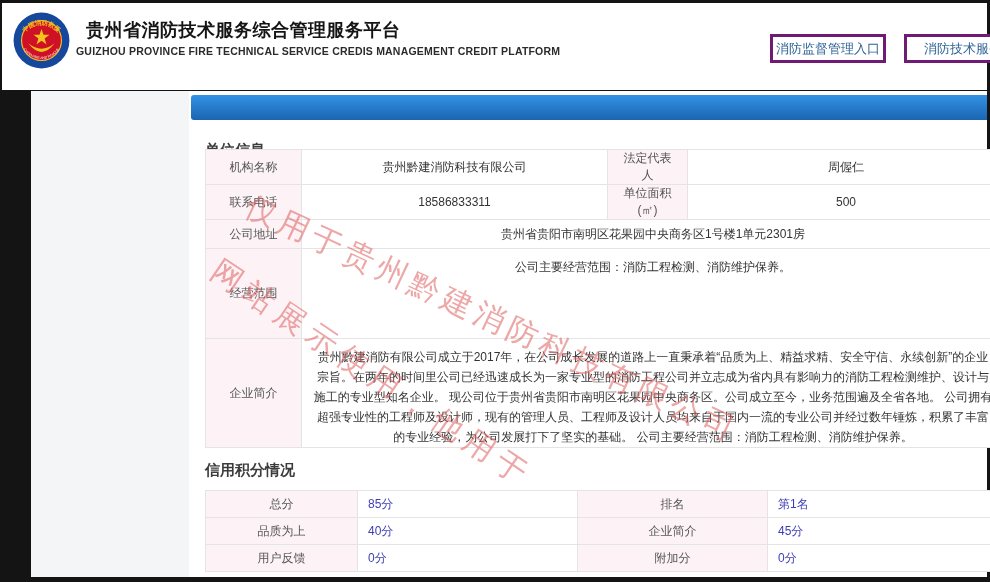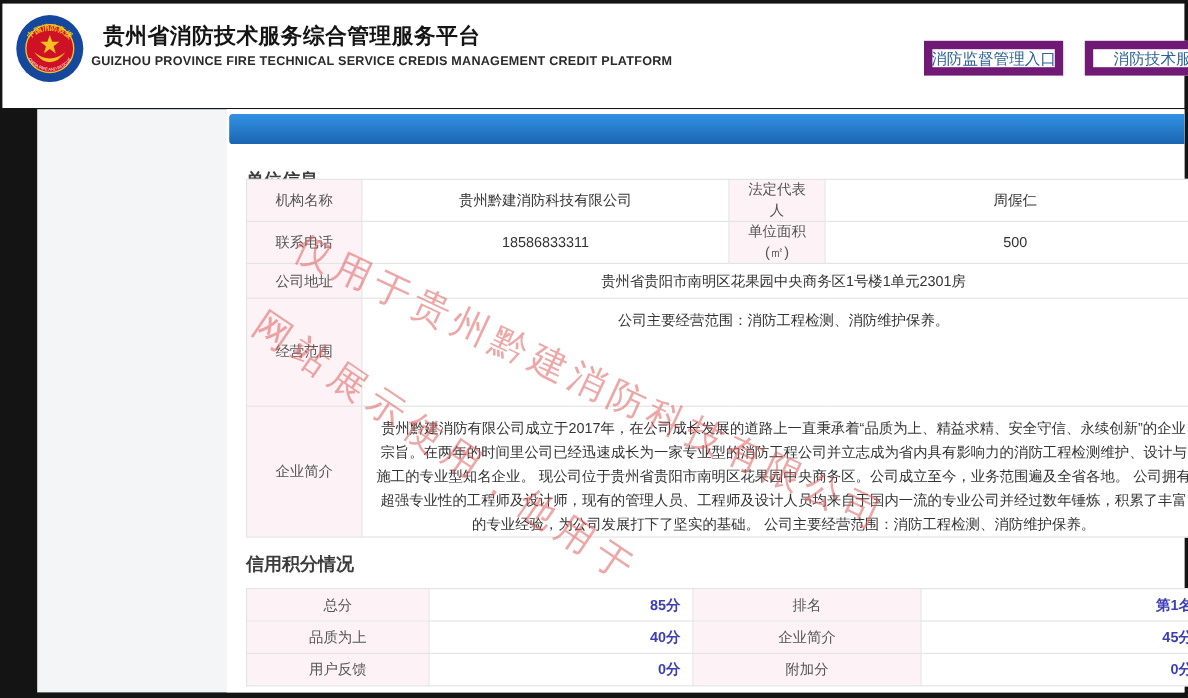--- a/index.html
+++ b/index.html
@@ -7,21 +7,21 @@
     position:relative; width:990px; height:582px; background:#141414;
     font-family:"Liberation Sans", sans-serif; overflow:hidden;
   }
   
   .header { position:absolute; left:2px; top:3px; right:3px; height:87px; background:#ffffff; }
   .logo { position:absolute; left:11px; top:9px; width:57px; height:57px; }
   .title { position:absolute; left:84px; top:15px; font-size:18px; font-weight:bold; color:#141414; letter-spacing:0.5px; white-space:nowrap; }
   .subtitle { position:absolute; left:74px; top:42px; font-size:10.5px; font-weight:600; color:#2b2b2b; letter-spacing:0.2px; white-space:nowrap; }
   .hdr-btn {
     position:absolute; top:31px; height:29px; box-sizing:border-box;
-    border:7px solid #701a75; background:#ffffff; color:#2f6295;
+    border:3px solid #701a75; background:#ffffff; color:#2f6295;
     font-size:13px; display:flex; align-items:center; cursor:pointer; white-space:nowrap;
   }
   .btn1 { left:768px; width:116px; justify-content:center; }
   .btn2 { left:902px; width:140px; justify-content:flex-start; padding-left:17px; }
   
   .page-bg { position:absolute; left:2px; top:91px; right:3px; bottom:5px; background:#f4f5f6;margin-left:29px; }
   .main-panel { position:absolute; left:158px; top:0; right:0; bottom:0; background:#ffffff; }
   .blue-bar {
     position:absolute; left:160px; top:4px; right:0; height:25px;
     border-radius:3px 0 0 3px;
@@ -35,21 +35,21 @@
   .unit-table { position:absolute; left:174px; top:58px; width:799px; }
   .credit-table { position:absolute; left:174px; top:399px; width:799px; }
   th, td { border:1px solid #e4e4e4; padding:0 10px; overflow:hidden; }
   th { background:#fdf3f6; font-weight:normal; color:#555; text-align:center; }
   td { color:#333; text-align:center; }
   .unit-table tr.r-s { height:29px; }
   .unit-table tr.r-m { height:90px; }
   .unit-table tr.r-l { height:106px; }
   .unit-table td.top { vertical-align:top; padding-top:8px; line-height:20px; }
   .credit-table tr { height:27px; }
-  .credit-table td { text-align:right; color:#3d3db5;font-weight:bold; }
+  .credit-table td { text-align:left; color:#3d3db5; }
   
   .wm {
     position:absolute; z-index:10; pointer-events:none; white-space:nowrap;
     color:rgba(222,95,95,0.55); font-size:31px; transform-origin:0 0;
   }
   .wm1 { left:256px; top:186px; letter-spacing:5px; transform:rotate(25deg); }
   .wm2 { left:226px; top:250px; letter-spacing:7px; transform:rotate(34deg); }
 </style>
 </head>
 <body>

